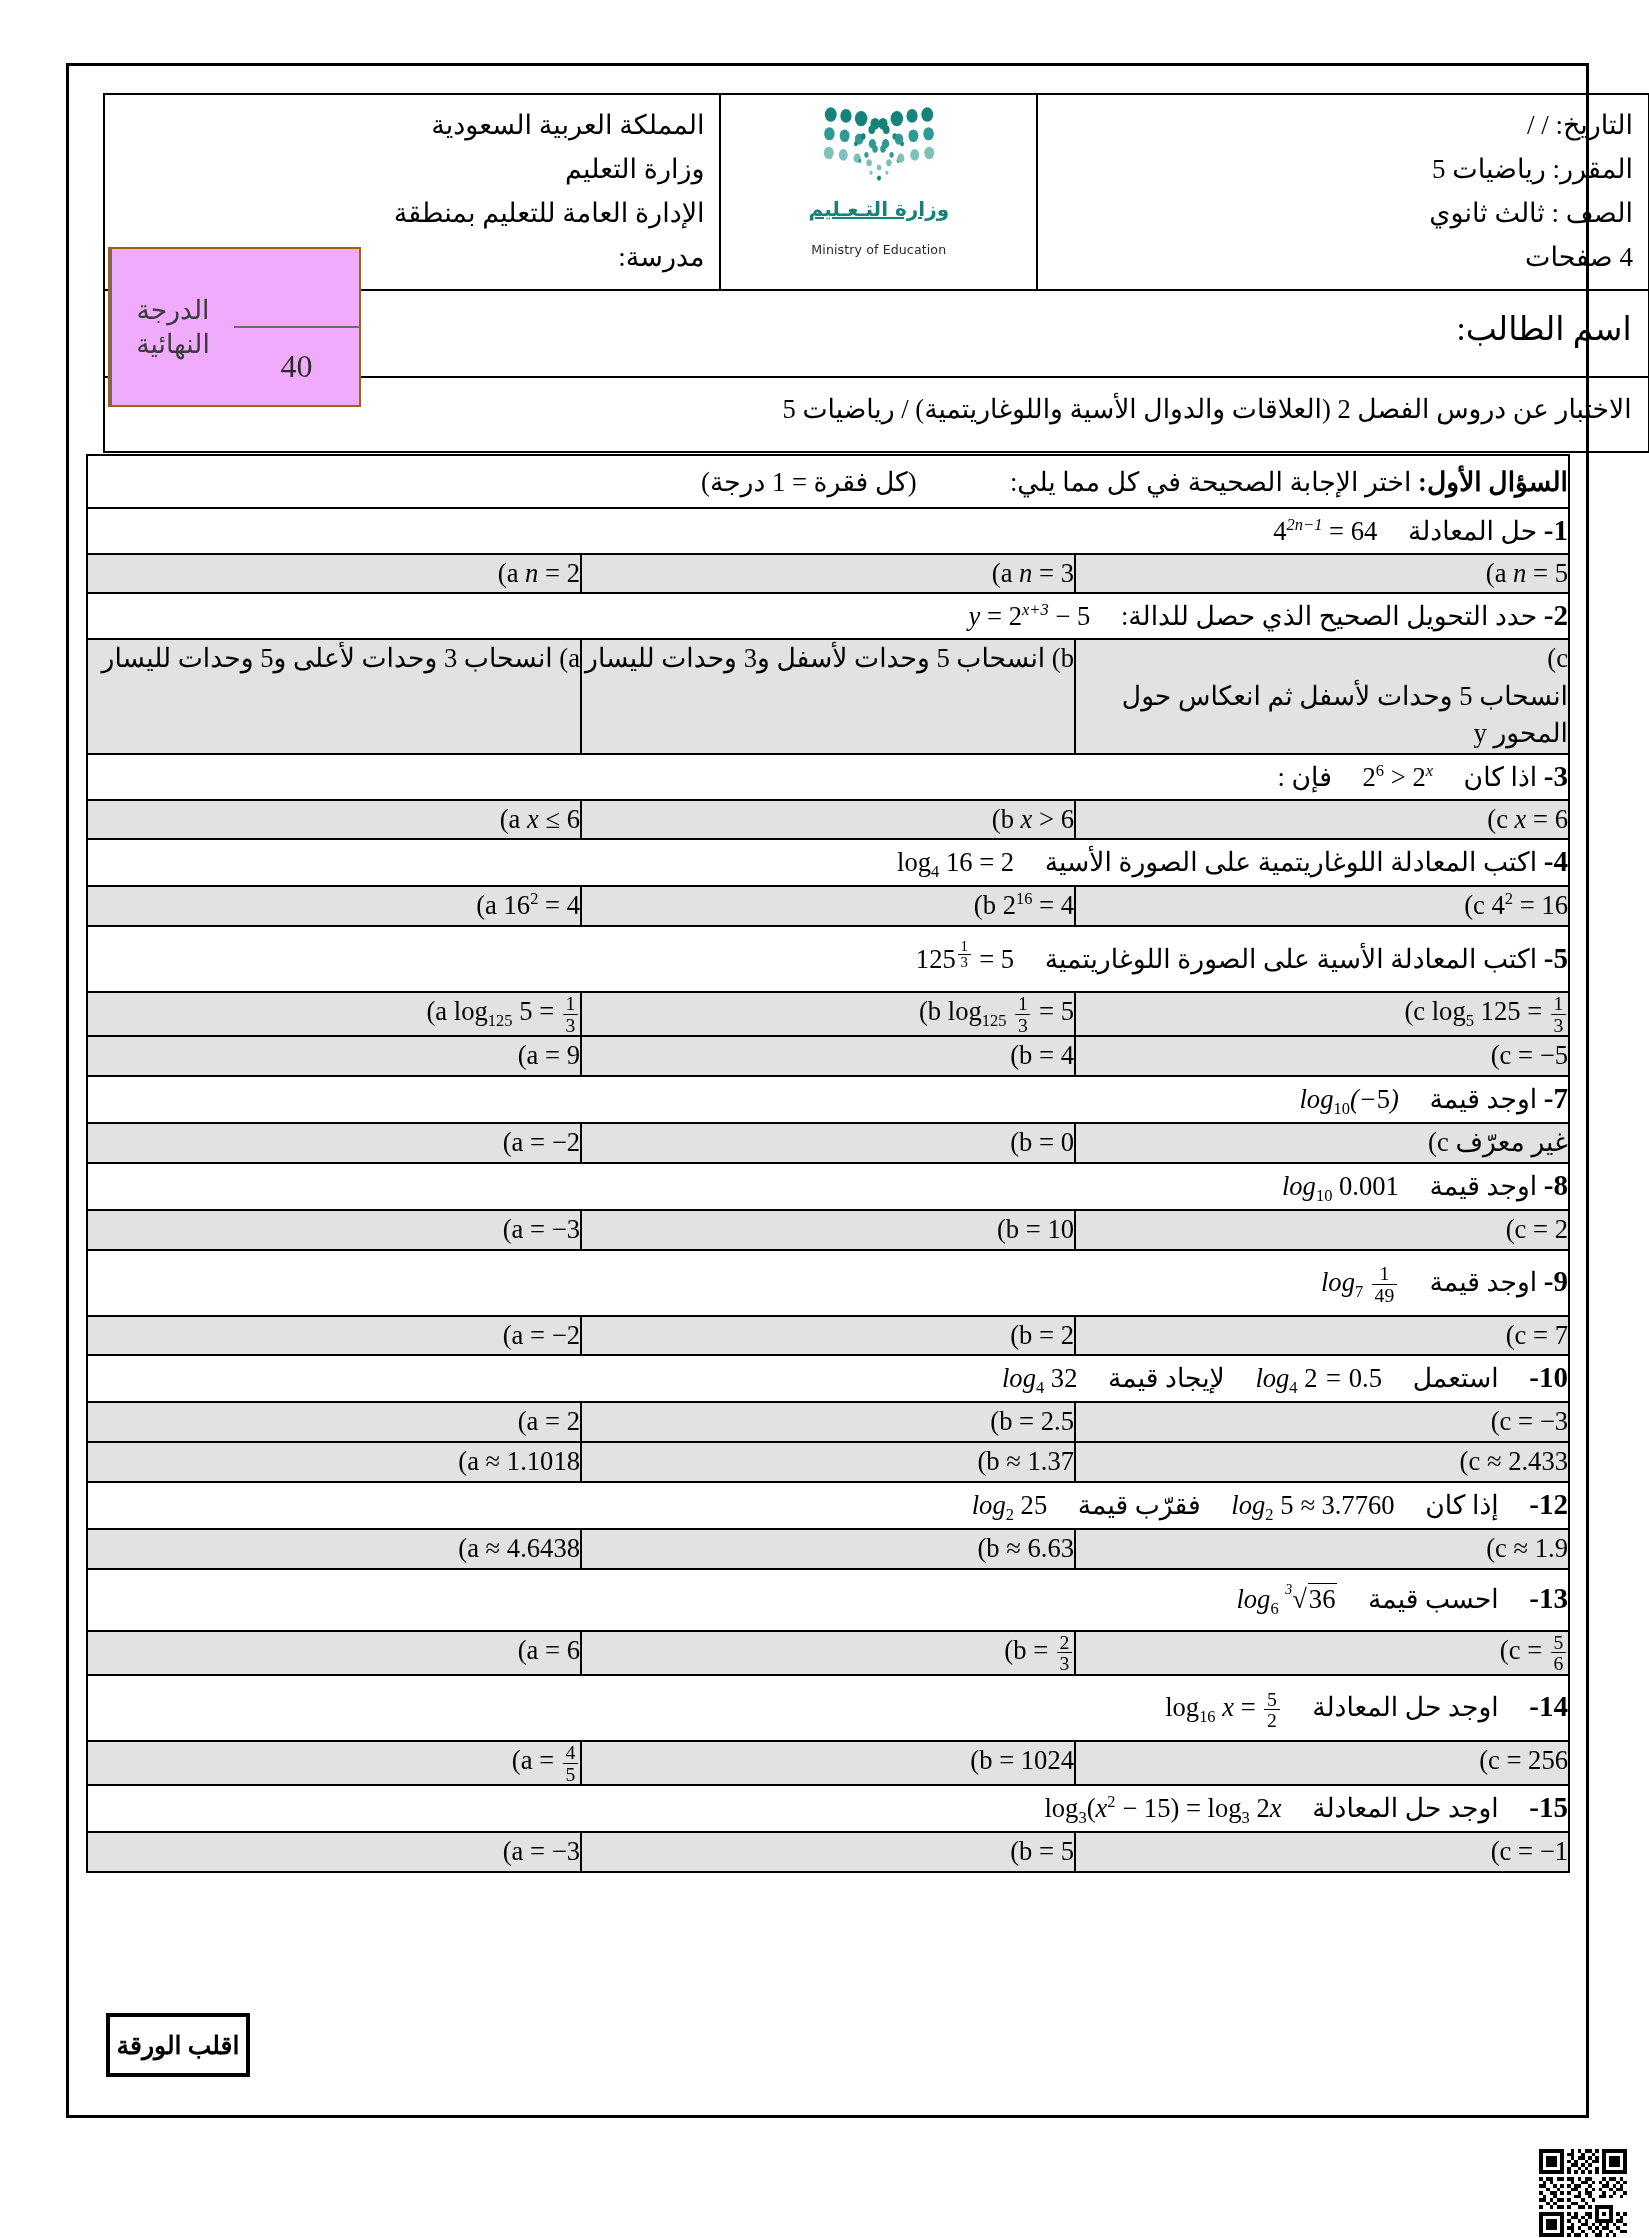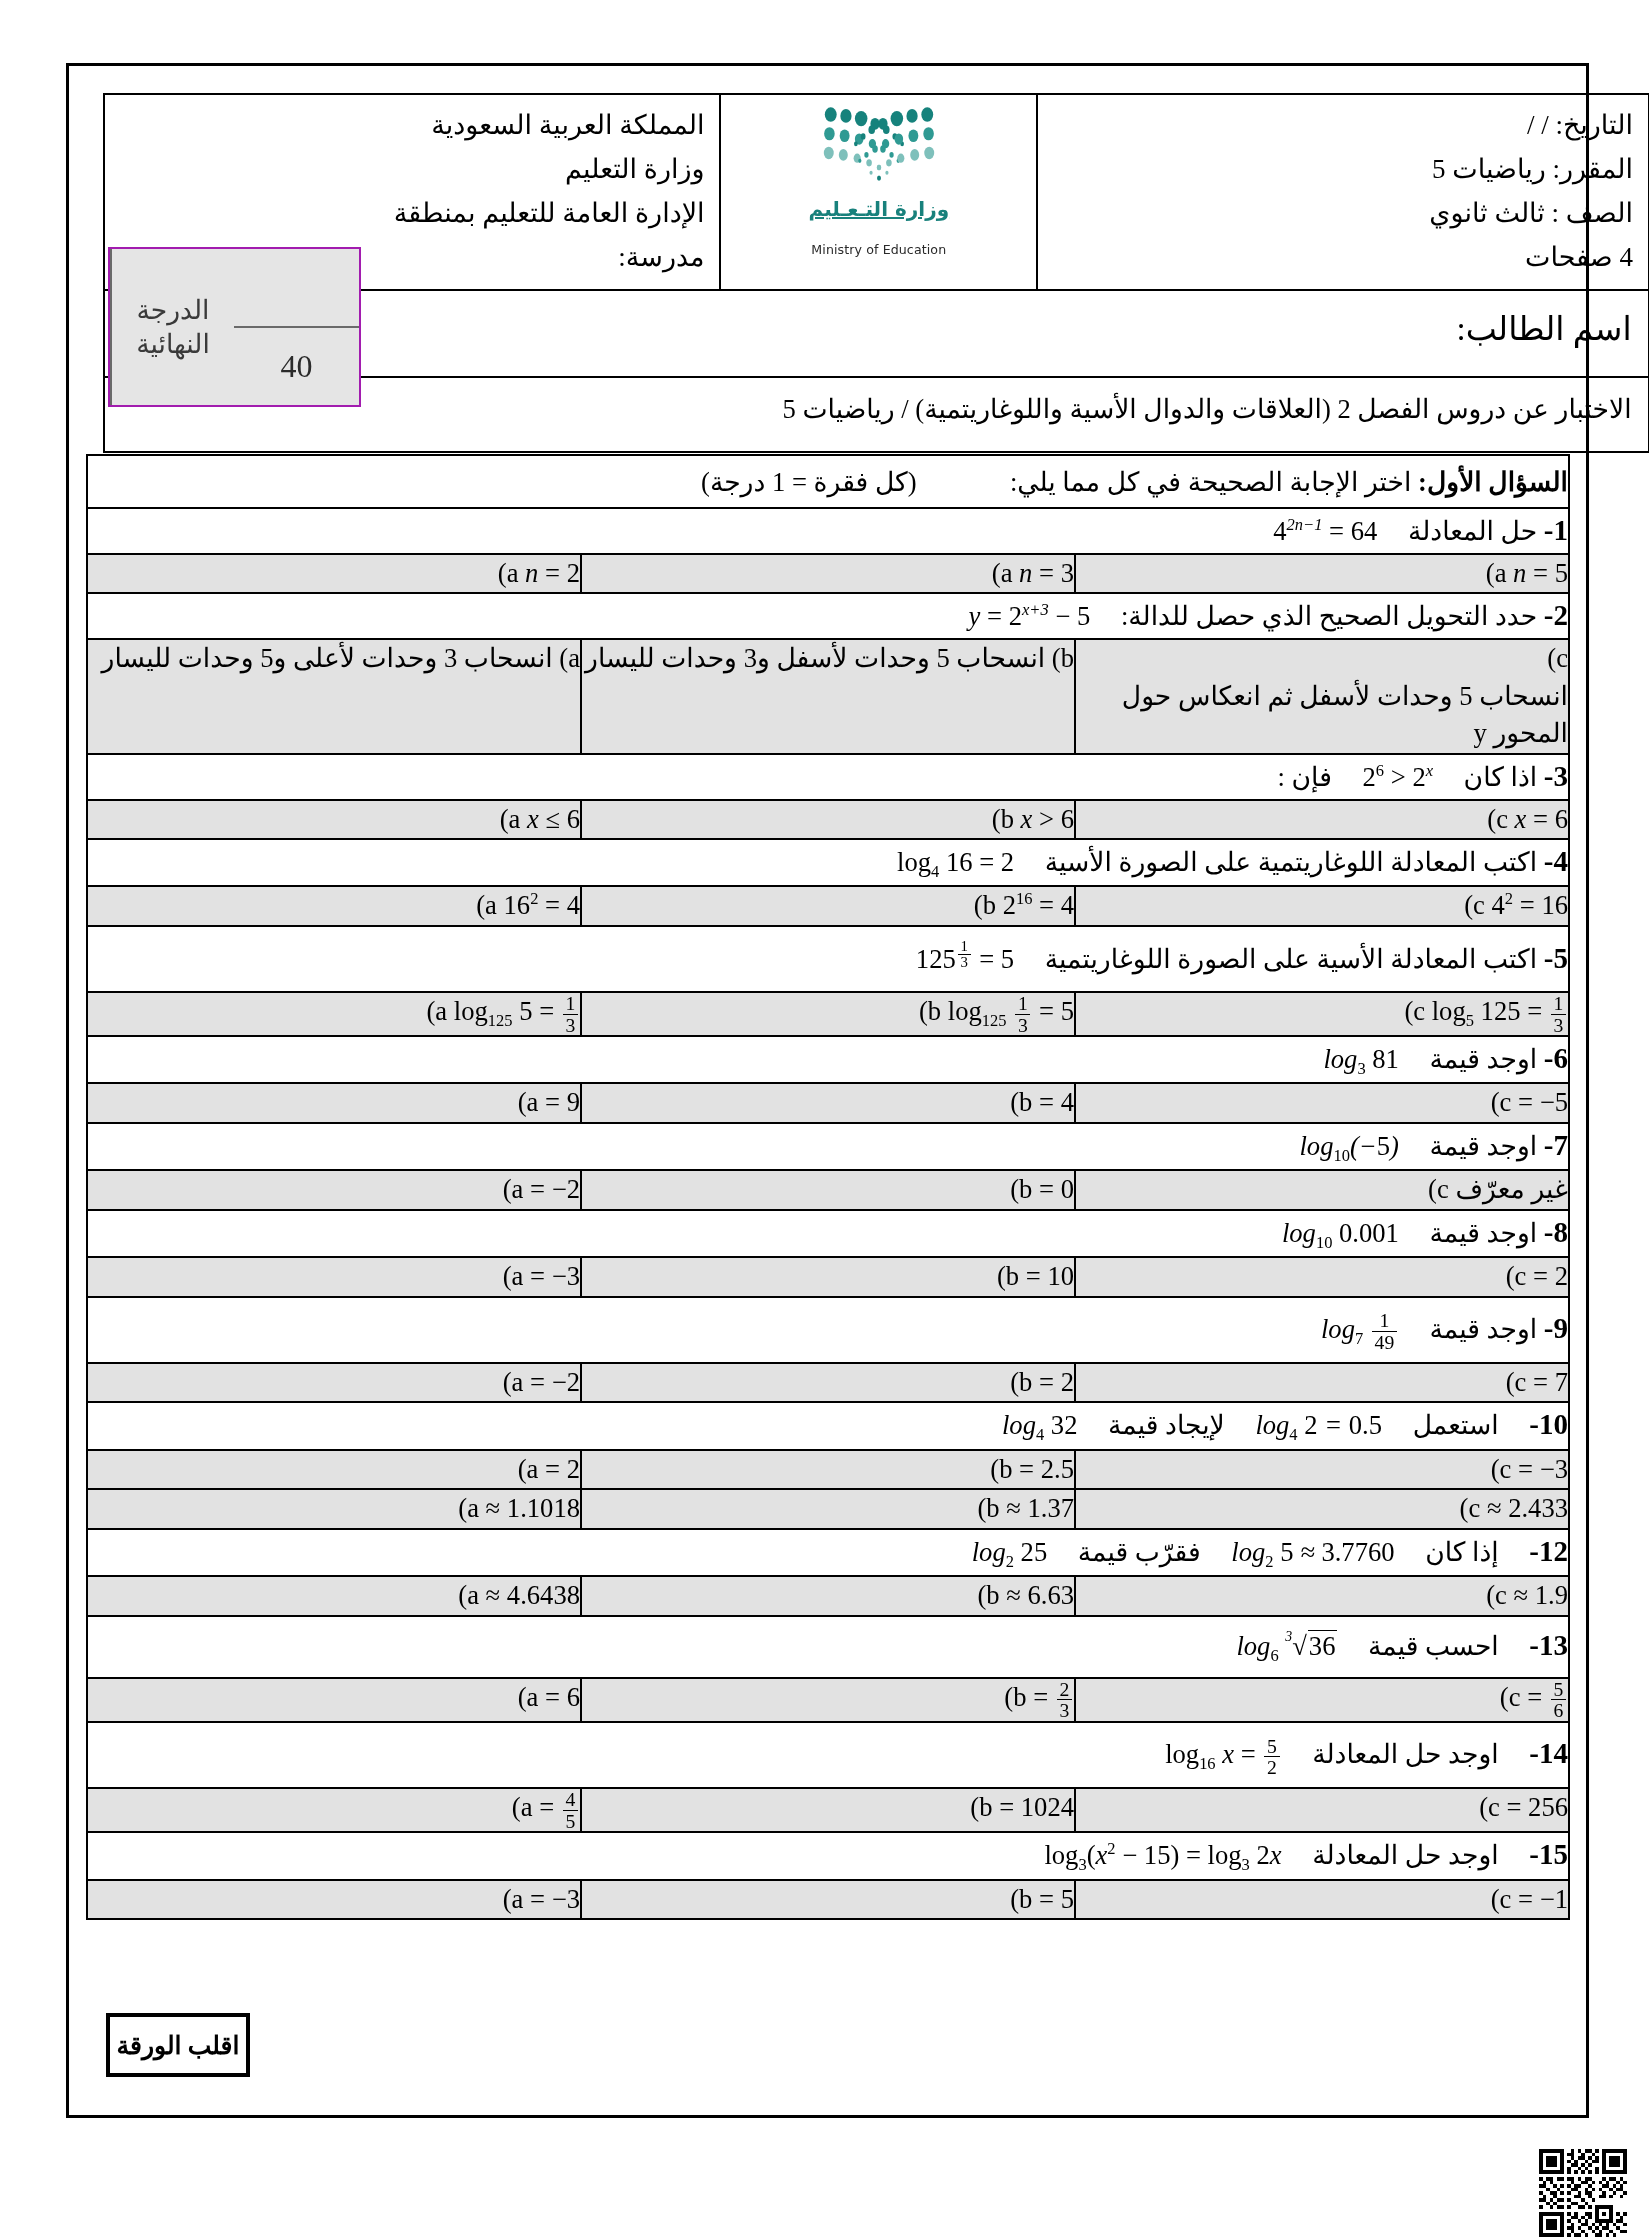--- a/index.html
+++ b/index.html
@@ -83,25 +83,25 @@
     text-align: right;
   }
 
   
   .grade-box {
     position: absolute;
     left: 108px;
     top: 247px;
     width: 253px;
     height: 160px;
-    border: 2px solid #a21caf;
+    border: 2px solid #a16207;
     box-sizing: border-box;
     display: flex;
     flex-direction: row-reverse;
-    background: #e5e5e5;
+    background: #f0abfc;
     z-index: 5;
   }
   .grade-label {
     width: 124px;
     border-left: 2px solid #6a6a6a;
     box-sizing: border-box;
     display: flex;
     align-items: center;
     justify-content: center;
     text-align: center;
@@ -457,28 +457,20 @@
     <td class="opt-cell">
       <span dir="ltr">log<sub class="idx">125</sub> <span class="frac"><span class="num">1</span><span class="den">3</span></span> = <span class="mn">5</span></span>
       <span class="opt-lbl">b</span>)
     </td>
     <td class="opt-cell">
       <span dir="ltr">log<sub class="idx">125</sub> <span class="mn">5</span> = <span class="frac"><span class="num">1</span><span class="den">3</span></span></span>
       <span class="opt-lbl">a</span>)
     </td>
   </tr>
 
-  <tr>
-    <td class="q-cell" colspan="3">
-      <span class="q-num">6-</span>
-      <span>اوجد قيمة</span>
-      <span class="q-gap"></span>
-      <span class="logit" dir="ltr">log<sub class="idx">3</sub> <span class="mn">81</span></span>
-    </td>
-  </tr>
   <tr>
     <td class="opt-cell">
       <span dir="ltr">= −<span class="mn">5</span></span>
       <span class="opt-lbl">c</span>)
     </td>
     <td class="opt-cell">
       <span dir="ltr">= <span class="mn">4</span></span>
       <span class="opt-lbl">b</span>)
     </td>
     <td class="opt-cell">

